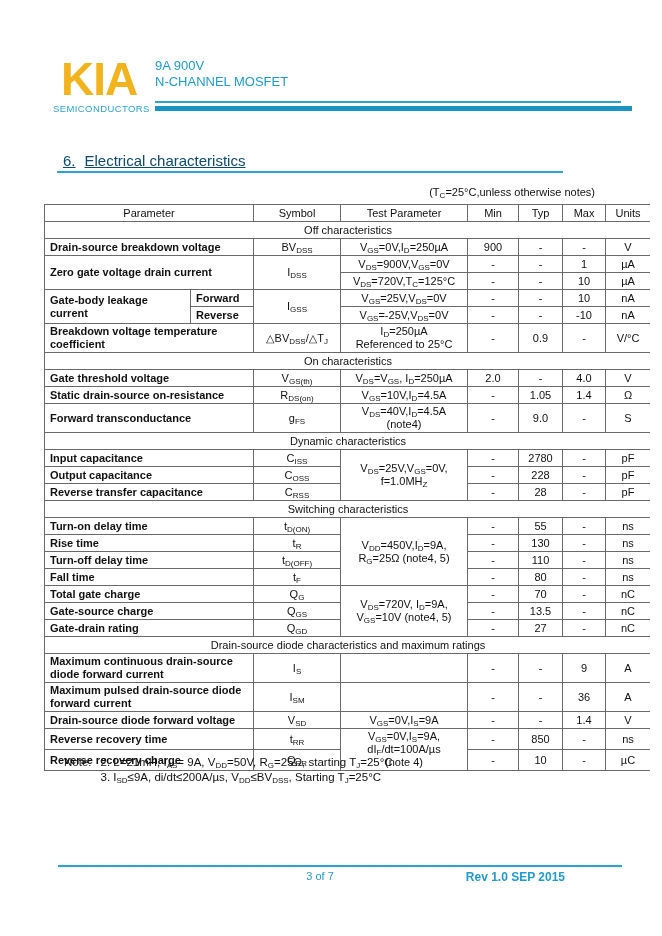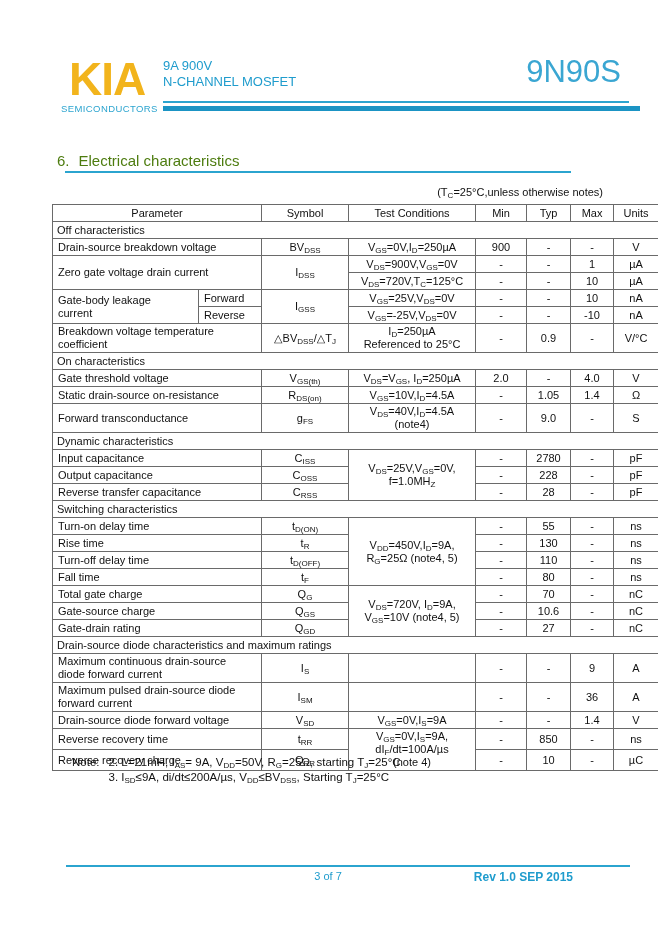--- a/index.html
+++ b/index.html
@@ -1,42 +1,42 @@
 <!DOCTYPE html>
 <html><head>
 <meta charset="utf-8">
 <style>
   html,body{margin:0;padding:0;background:#fff;}
   .page{position:relative;width:650px;height:936px;background:#ffffff;
-        font-family:"Liberation Sans",sans-serif;color:#111;overflow:hidden;margin-left:8px;}
+        font-family:"Liberation Sans",sans-serif;color:#111;overflow:hidden;}
 
   
   .kia{position:absolute;left:61px;top:56px;font-size:46px;font-weight:bold;
        color:#f2b41c;line-height:1;letter-spacing:-1px;}
   .semicond{position:absolute;left:53px;top:103px;font-size:9.5px;color:#2ba4cf;
        letter-spacing:0.4px;}
   .subtitle{position:absolute;left:155px;top:58px;font-size:13px;font-weight:normal;
        color:#1f9ccd;line-height:16px;}
   .partnum{position:absolute;top:56px;right:37px;font-size:31px;color:#3aa6d2;line-height:1;}
   .rule-thin{position:absolute;left:155px;top:101px;width:466px;height:2px;background:#2ba4cf;}
   .rule-thick{position:absolute;left:155px;top:106px;width:477px;height:5px;background:#1b94c4;}
 
   
-  .sec-title{position:absolute;left:49px;top:152px;font-size:15px;color:#4d7c0f;}
+  .sec-title{position:absolute;left:63px;top:152px;font-size:15px;color:#0c4a6e;text-decoration:underline;}
   .sec-title .num{margin-right:9px;}
   .sec-underline{position:absolute;left:57px;top:171px;width:506px;height:2px;background:#2ba4cf;}
   .cond-note{position:absolute;top:186px;right:55px;font-size:11px;color:#111;}
 
   
   .etable{position:absolute;left:44px;top:204px;width:606px;border-collapse:collapse;
           table-layout:fixed;font-size:11px;line-height:13px;color:#111;}
   .etable th,.etable td{border:1px solid #6a6a6a;padding:1px 3px;text-align:center;
           vertical-align:middle;font-weight:normal;height:14px;overflow:hidden;}
-  .etable td.l{text-align:left;padding-left:5px;}
-  .etable td.sec{text-align:left;padding-left:4px;}
+  .etable td.l{text-align:left;padding-left:5px;font-weight:bold;}
+  .etable td.sec{text-align:center;padding-left:4px;}
   sub{font-size:8px;line-height:0;vertical-align:-2px;}
 
   
   .notes{position:absolute;left:64px;top:755px;font-size:11.5px;line-height:14.5px;
          display:flex;color:#111;}
   .notes-label{margin-right:9px;white-space:nowrap;}
 
   
   .footer-rule{position:absolute;left:58px;top:865px;width:564px;height:2px;background:#2ba4cf;}
   .page-number{position:absolute;left:280px;top:870px;width:80px;text-align:center;
@@ -47,21 +47,20 @@
 <body>
 
 <div class="page">
 
   <div class="kia">KIA</div>
   <div class="semicond">SEMICONDUCTORS</div>
   <div class="subtitle">
     <div>9A 900V</div>
     <div>N-CHANNEL MOSFET</div>
   </div>
-  <div class="partnum">9N90S</div>
   <div class="rule-thin"></div>
   <div class="rule-thick"></div>
 
   <div class="sec-title">
     <span class="num">6.</span><span>Electrical characteristics</span>
   </div>
   <div class="sec-underline"></div>
   <div class="cond-note">(T<sub>C</sub>=25°C,unless otherwise notes)</div>
 
   <table class="etable">
@@ -72,21 +71,21 @@
         <col style="width:127px">
       <col style="width:51px">
         <col style="width:44px">
         <col style="width:43px">
         <col style="width:45px">
     </colgroup>
     <thead>
       <tr>
           <th colspan="2">Parameter</th>
           <th>Symbol</th>
-          <th>Test Conditions</th>
+          <th>Test Parameter</th>
           <th>Min</th>
           <th>Typ</th>
           <th>Max</th>
           <th>Units</th>
         </tr>
     </thead>
     <tbody>
         <tr>
           <td colspan="8" class="sec">Off characteristics</td>
         </tr>
@@ -242,21 +241,21 @@
           <td rowspan="3">V<sub>DS</sub>=720V, I<sub>D</sub>=9A,<br>V<sub>GS</sub>=10V (note4, 5)</td>
           <td>-</td>
           <td>70</td>
           <td>-</td>
           <td>nC</td>
         </tr>
         <tr>
           <td colspan="2" class="l">Gate-source charge</td>
           <td>Q<sub>GS</sub></td>
           <td>-</td>
-          <td>10.6</td>
+          <td>13.5</td>
           <td>-</td>
           <td>nC</td>
         </tr>
         <tr>
           <td colspan="2" class="l">Gate-drain rating</td>
           <td>Q<sub>GD</sub></td>
           <td>-</td>
           <td>27</td>
           <td>-</td>
           <td>nC</td>

